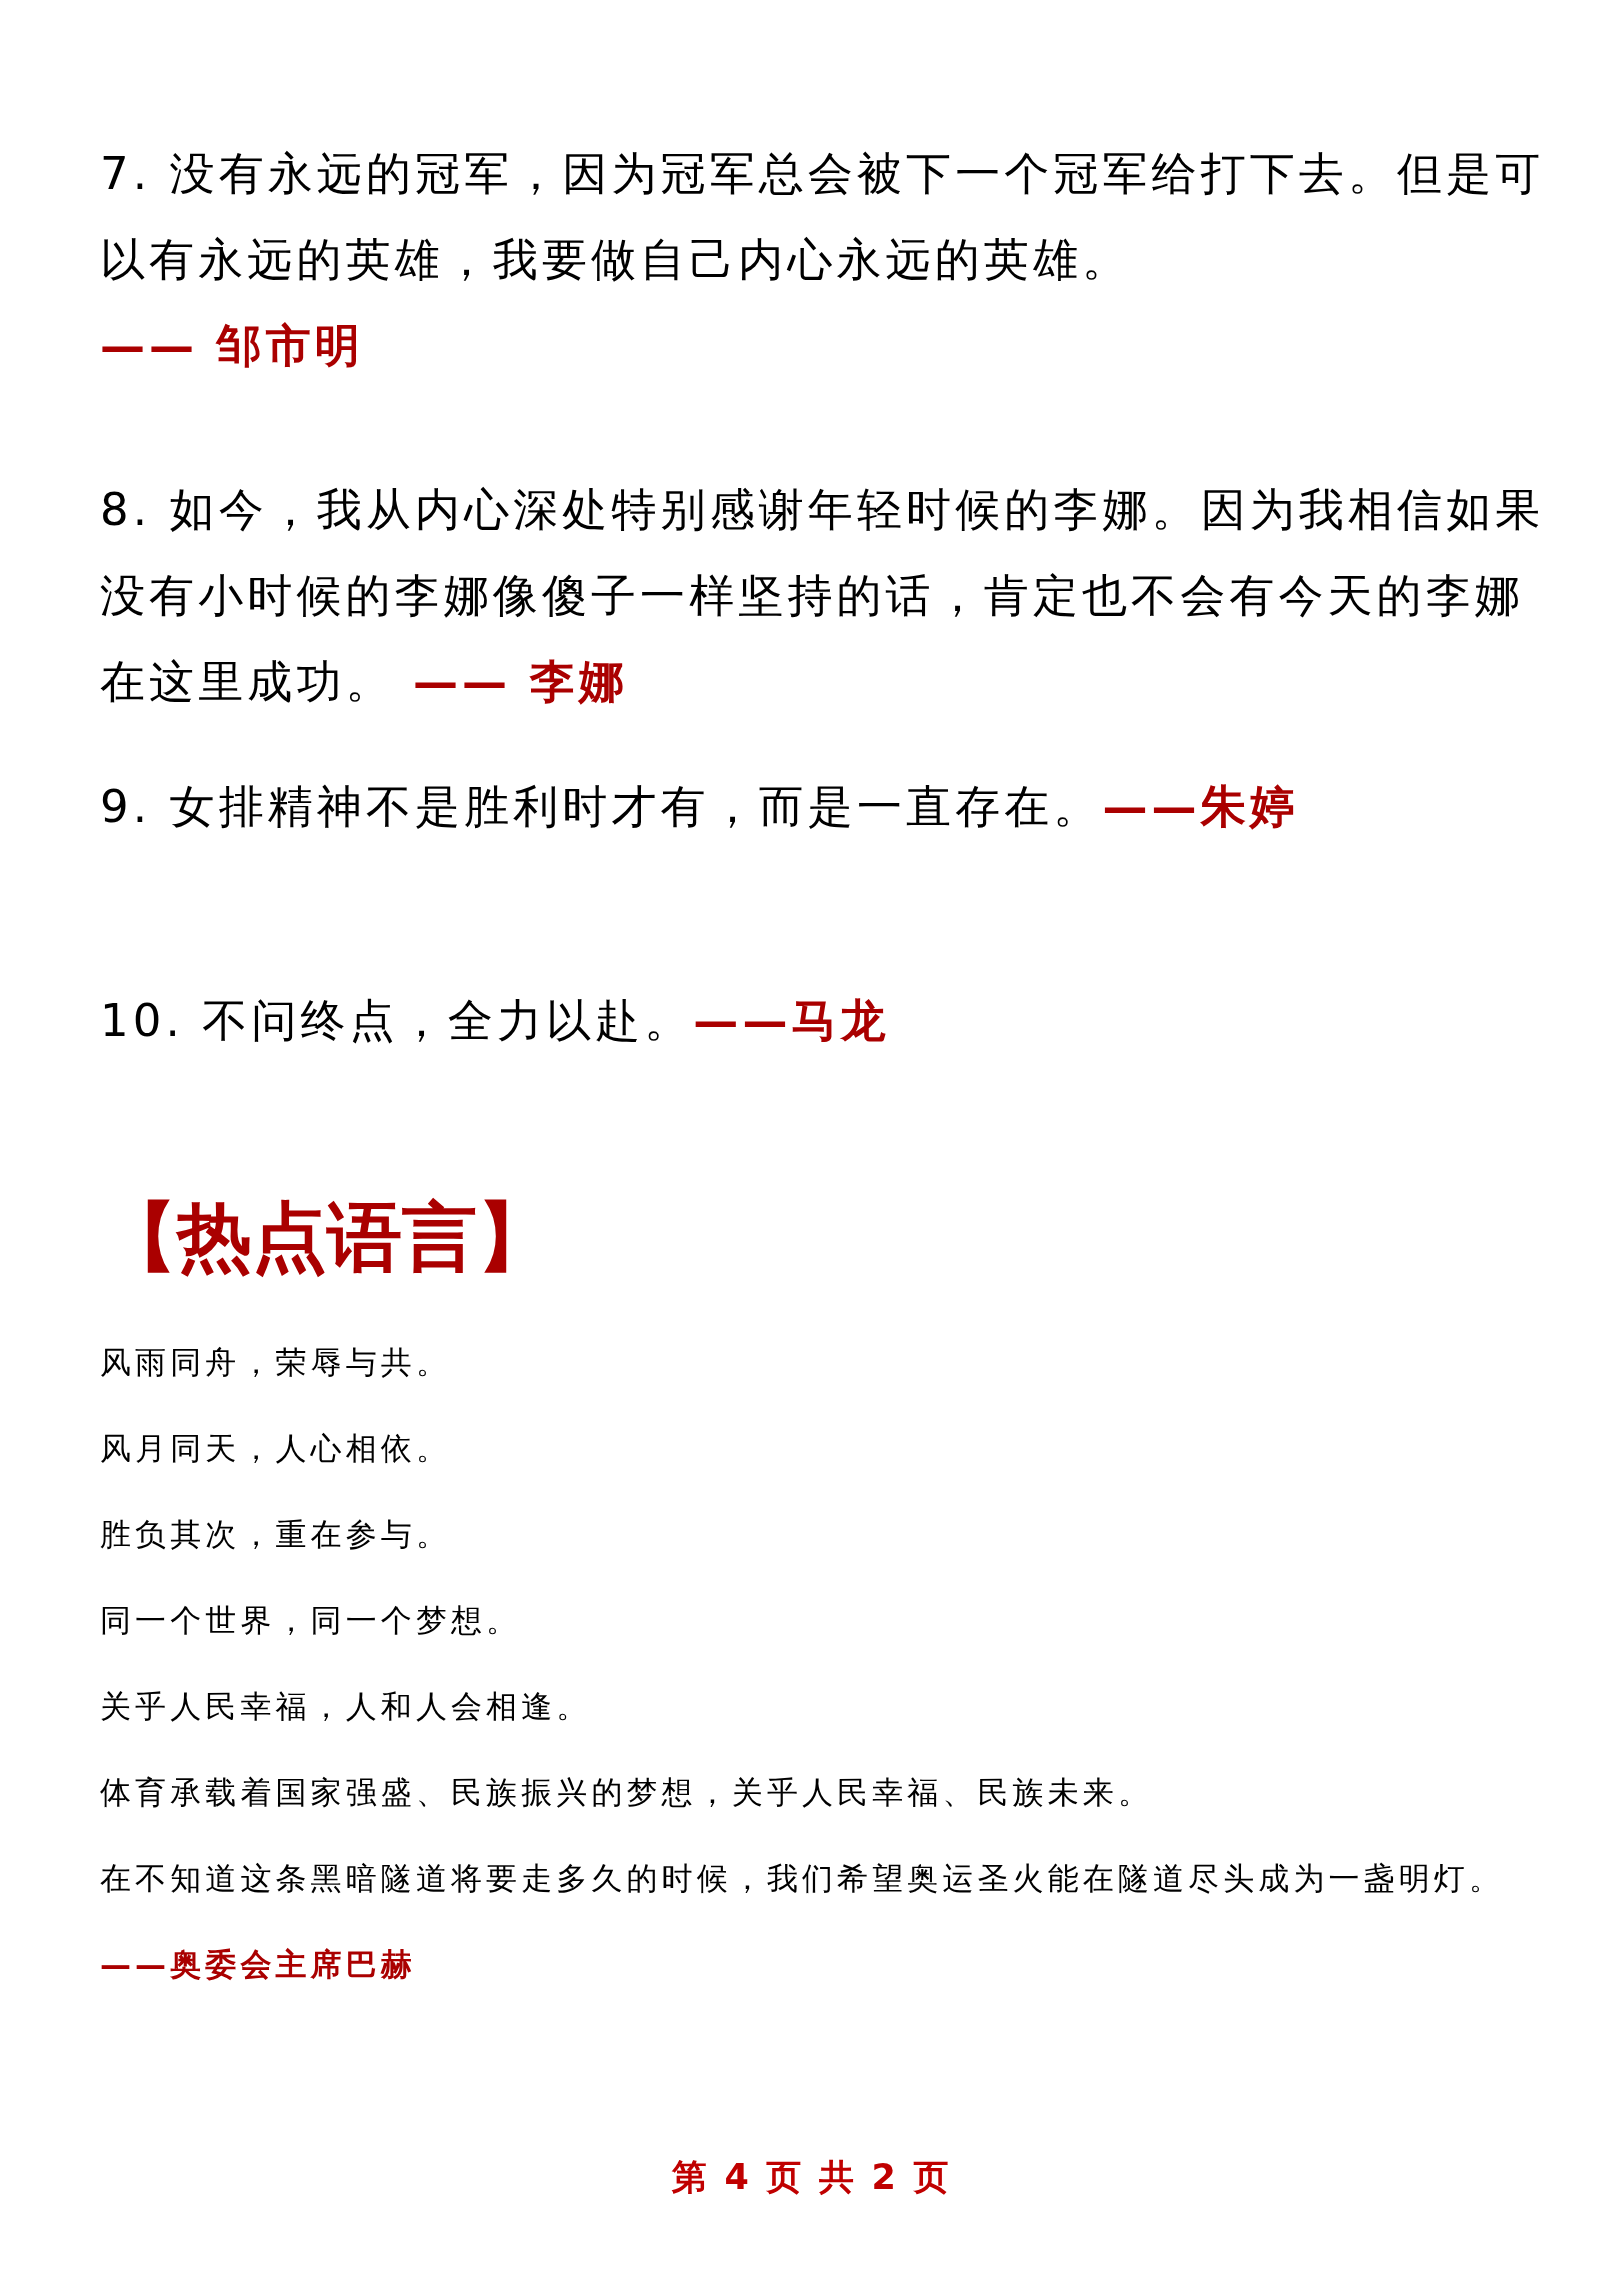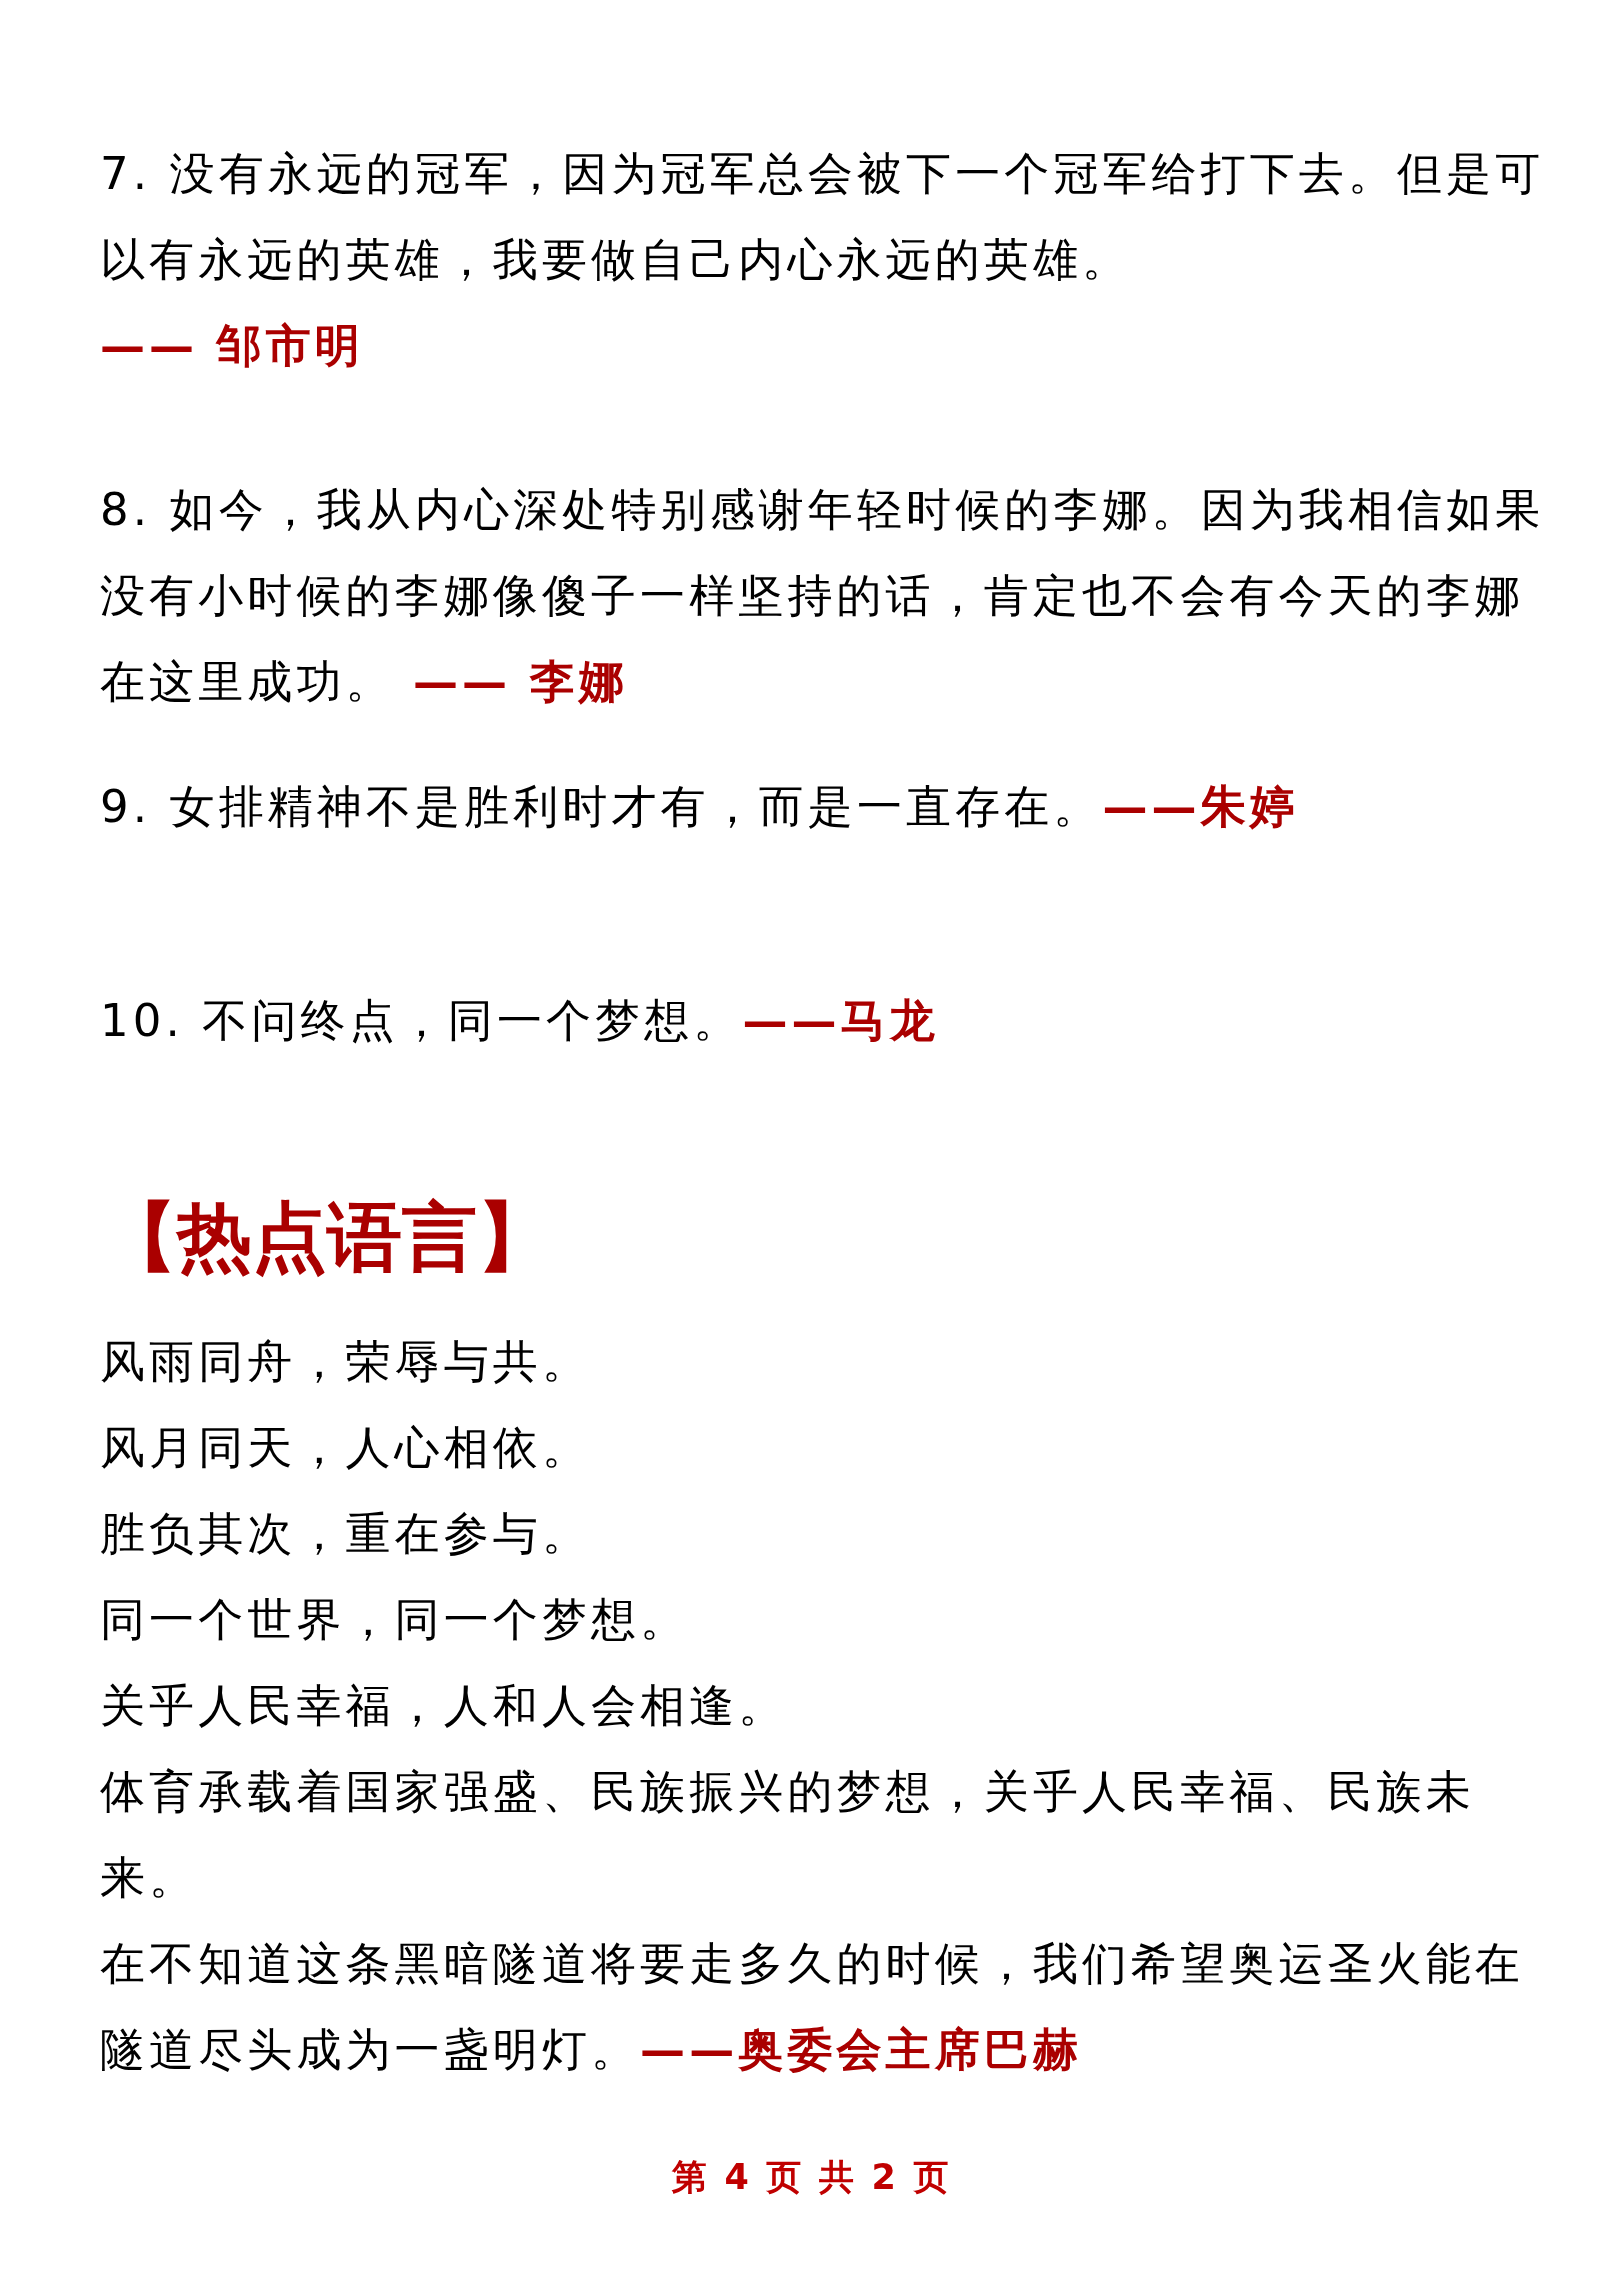--- a/index.html
+++ b/index.html
@@ -1,21 +1,21 @@
 <!DOCTYPE html>
 <html style="font-size:11px"><head>
 <meta charset="utf-8">
 <style>
   html, body { margin:0; padding:0; background:#ffffff; }
   body { width:1623px; height:2295px; position:relative; overflow:hidden;
          font-family: "DejaVu Sans", "Liberation Sans", sans-serif; color:#000; }
   .para { position:absolute; left:100px; width:1445px; font-size:45px; line-height:86px; letter-spacing:4.1px; }
   .red { color:#aa0000; font-weight:bold; }
   .heading { position:absolute; left:102px; top:1190px; font-size:75px; font-weight:bold; color:#aa0000; line-height:95px;font-family:Liberation Serif, serif; }
-  .hotlines { position:absolute; left:100px; top:1319px; width:1445px; font-size:45px; line-height:86px; letter-spacing:4.1px; }
+  .hotlines { position:absolute; left:100px; top:1319px; width:1445px; font-size:31px; line-height:86px; letter-spacing:4.1px; }
   .hotlines div { white-space:normal; }
   .footer { position:absolute; left:0; width:1623px; top:2154px; text-align:center; font-size:35px; font-weight:bold; color:#c00000; letter-spacing:2.7px; }
 </style>
 </head>
 <body>
 
 <div class="para" style="top:131px;">
   <span>7.</span>
   <span>没有永远的冠军，因为冠军总会被下一个冠军给打下去。但是可以有永远的英雄，我要做自己内心永远的英雄。</span><br>
   <span class="red">——</span>
@@ -29,21 +29,21 @@
   <span class="red">李娜</span>
 </div>
 
 <div class="para" style="top:764px;">
   <span>9.</span>
   <span>女排精神不是胜利时才有，而是一直存在。</span><span class="red">——</span><span class="red">朱婷</span>
 </div>
 
 <div class="para" style="top:978px;">
   <span>10.</span>
-  <span>不问终点，同一个梦想。</span><span class="red">——</span><span class="red">马龙</span>
+  <span>不问终点，全力以赴。</span><span class="red">——</span><span class="red">马龙</span>
 </div>
 
 <div class="heading">【热点语言】</div>
 
 <div class="hotlines">
   <div>风雨同舟，荣辱与共。</div>
   <div>风月同天，人心相依。</div>
   <div>胜负其次，重在参与。</div>
   <div>同一个世界，同一个梦想。</div>
   <div>关乎人民幸福，人和人会相逢。</div>

